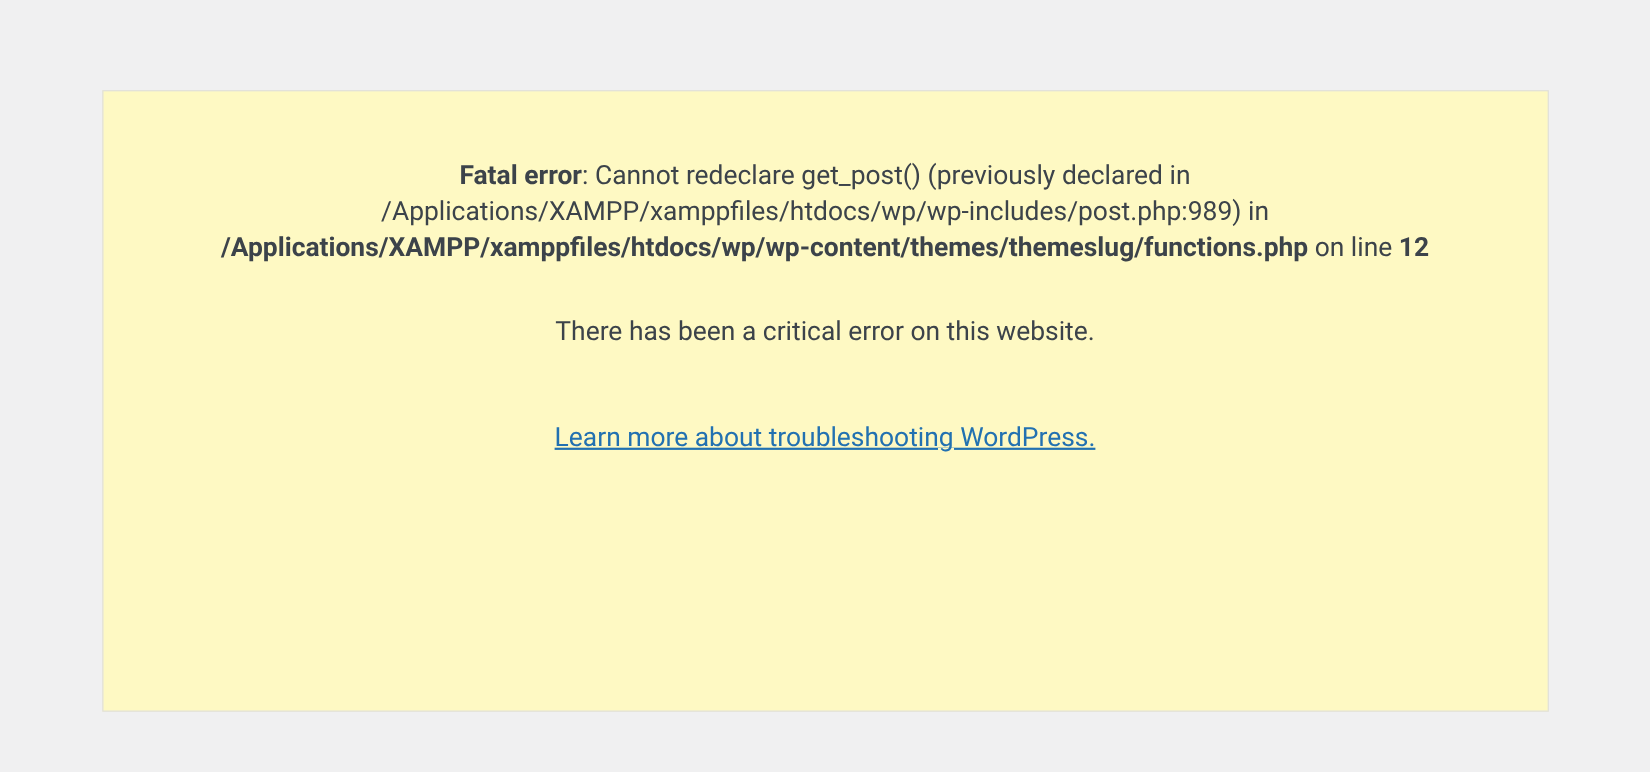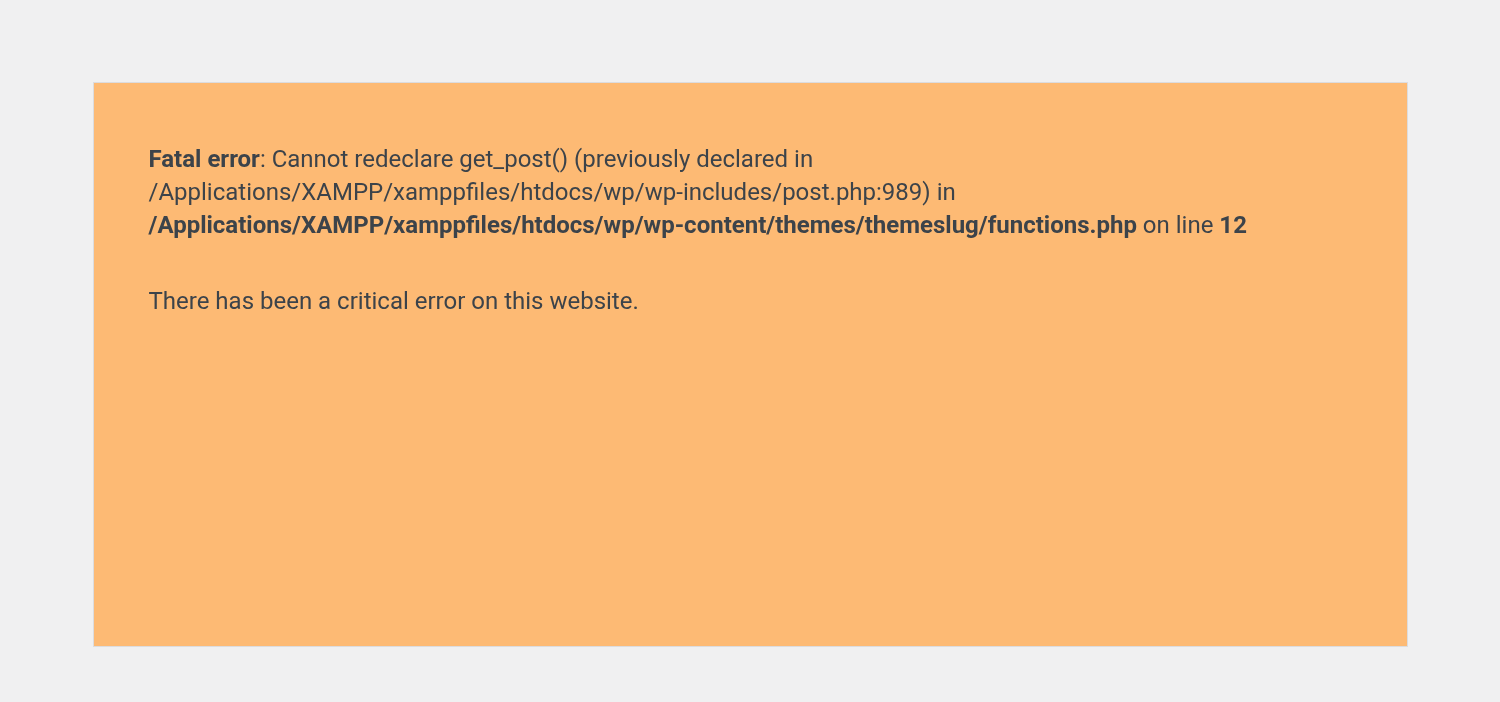--- a/index.html
+++ b/index.html
@@ -8,26 +8,27 @@
       box-sizing: border-box;
     }
     body {
       background-color: #f0f0f1;
       font-family: -apple-system, BlinkMacSystemFont, "Segoe UI", Roboto, Oxygen-Sans, Ubuntu, Cantarell, "Helvetica Neue", sans-serif;
       width: 1500px;
       height: 702px;
       padding-top: 82px;
     }
     .error-box {
-      background-color: #fdba74;
+      background-color: #fef9c3;
       border: 1px solid #dcdcde;
       margin: 0 auto;
       width: 1315px;
       min-height: 565px;
       padding: 60px 55px;
+      text-align: center;
     }
     .fatal-error-message {
       font-size: 24px;
       line-height: 1.38;
       color: #3c434a;
       margin-bottom: 45px;
     }
     .bold {
       font-weight: 700;
     }
@@ -43,13 +44,14 @@
     }
   </style>
 </head>
 <body>
 
 <div class="error-box">
   <p class="fatal-error-message">
     <span class="bold">Fatal error</span><span>: </span><span>Cannot redeclare get_post() (previously declared in /Applications/XAMPP/xamppfiles/htdocs/wp/wp-includes/post.php:989) in </span><span class="bold">/Applications/XAMPP/xamppfiles/htdocs/wp/wp-content/themes/themeslug/functions.php</span><span> on line </span><span class="bold">12</span>
   </p>
   <p class="critical-error-text">There has been a critical error on this website.</p>
+  <a href="#" class="troubleshoot-link">Learn more about troubleshooting WordPress.</a>
 </div>
 
 </body></html>

